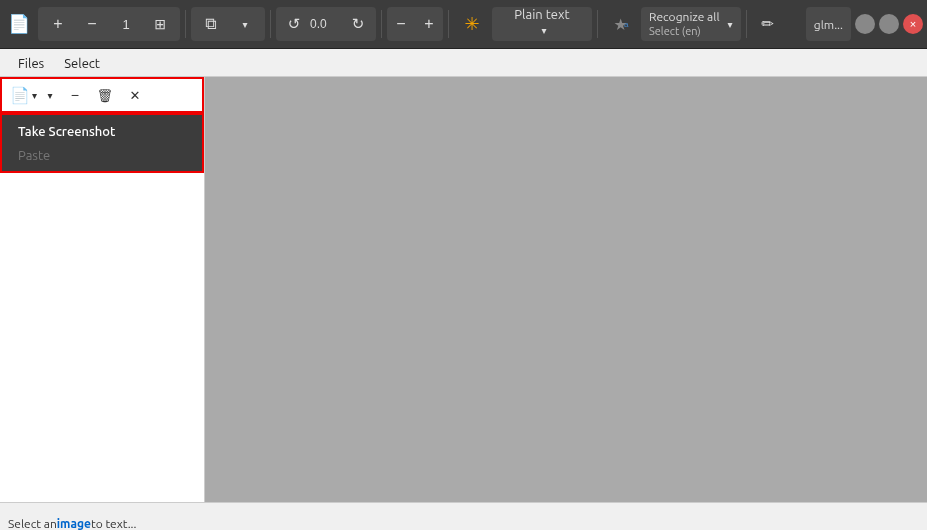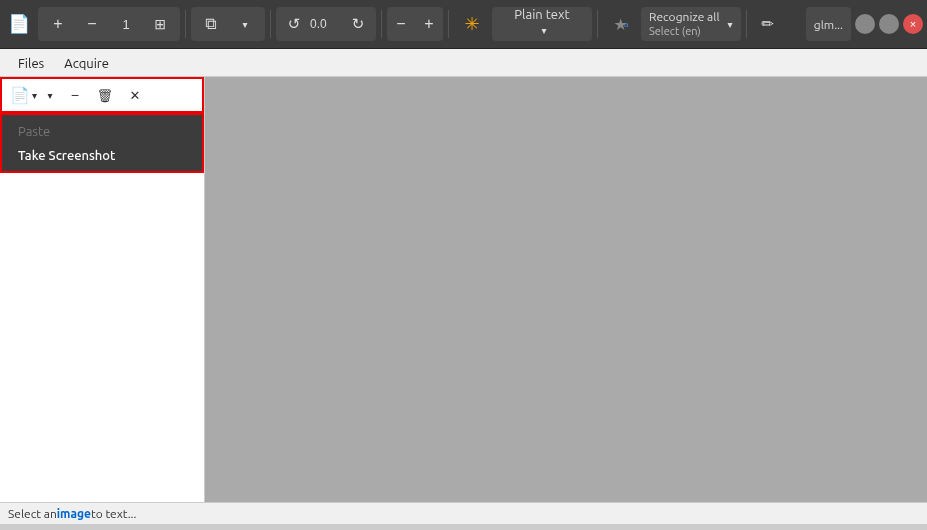--- a/index.html
+++ b/index.html
@@ -287,25 +287,25 @@
     }
 
     
     #content {
       flex: 1;
       background: #aaa;
     }
 
     
     #statusbar {
-      height: 22px;
+      height: 28px;
       background: #f0f0f0;
       border-top: 1px solid #ccc;
       display: flex;
-      align-items: center;
+      align-items: flex-end;
       padding: 0 8px;
       font-size: 12px;
       color: #333;
     }
     #statusbar a {
       color: #0066cc;
       text-decoration: none;
       font-weight: bold;
     }
   </style>
@@ -408,21 +408,21 @@
       <span>×</span>
     </button>
   </div>
 </div>
 
 <div id="menubar">
   <div class="menu-item">
     <span>Files</span>
   </div>
   <div class="menu-item">
-    <span>Acquire</span>
+    <span>Select</span>
   </div>
 </div>
 
 <div id="main">
 
   <div id="left-panel">
 
     <div id="panel-toolbar">
       <button class="panel-btn panel-dropdown" title="Open" style="font-size:16px; width:auto; padding:0 2px;">
         <span>📄</span>
@@ -435,25 +435,25 @@
       </button>
       <button class="panel-btn" title="Delete">
         <span style="font-size:13px;">🗑</span>
       </button>
       <button class="panel-btn" title="Close">
         <span style="font-size:13px;">✕</span>
       </button>
     </div>
 
     <div id="dropdown-menu">
+      <div class="dropdown-item highlight">
+        <span>Take Screenshot</span>
+      </div>
       <div class="dropdown-item disabled">
         <span>Paste</span>
-      </div>
-      <div class="dropdown-item highlight">
-        <span>Take Screenshot</span>
       </div>
     </div>
 
   </div>
 
   <div id="content">
   </div>
 
 </div>
 

